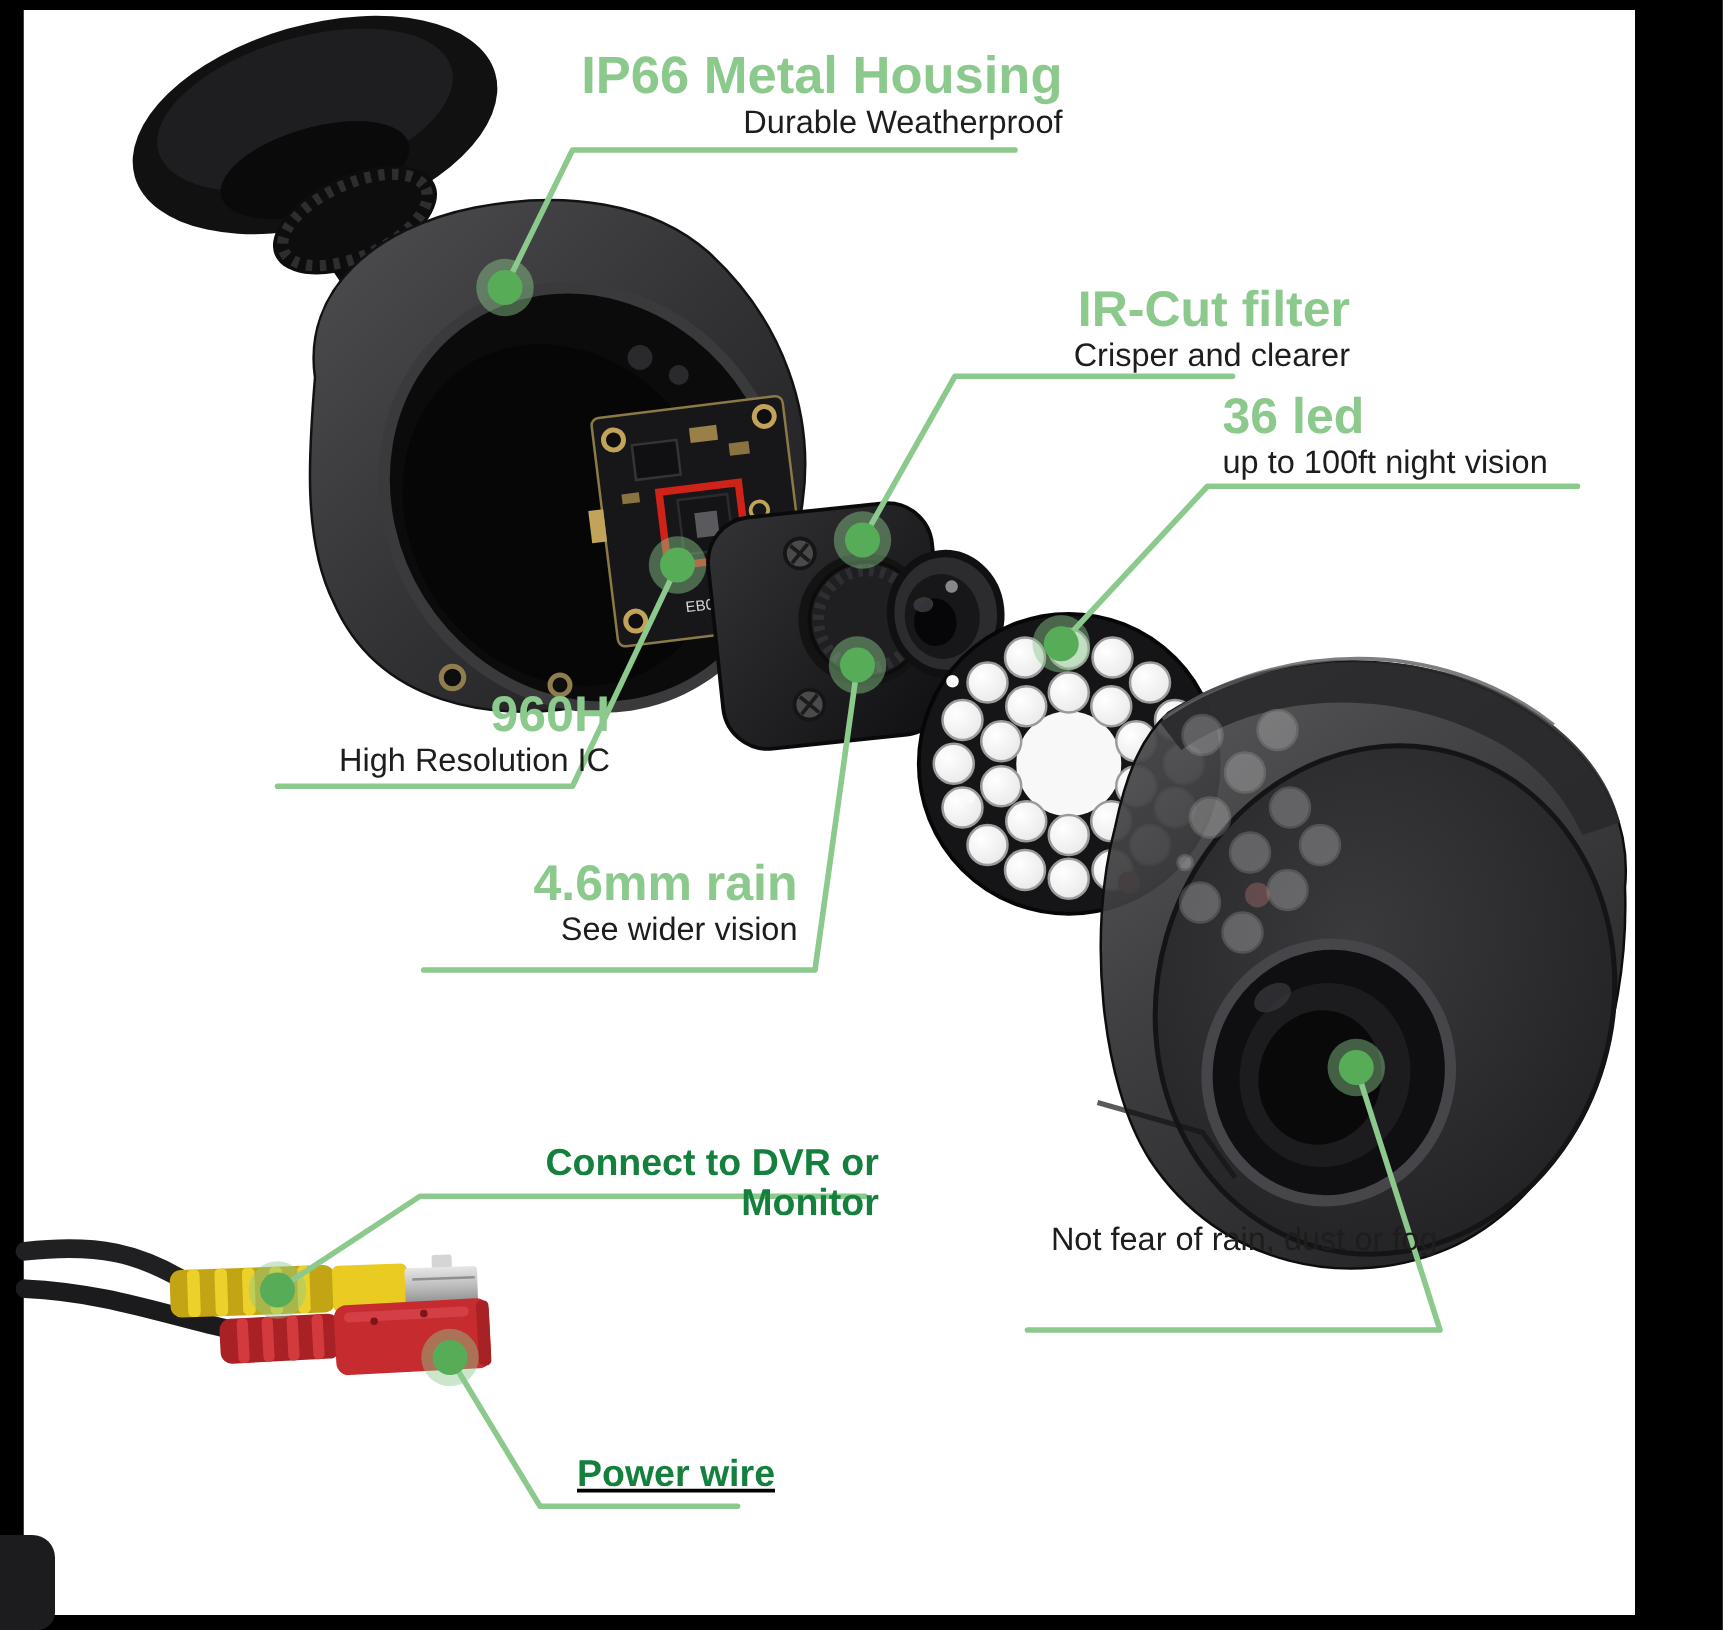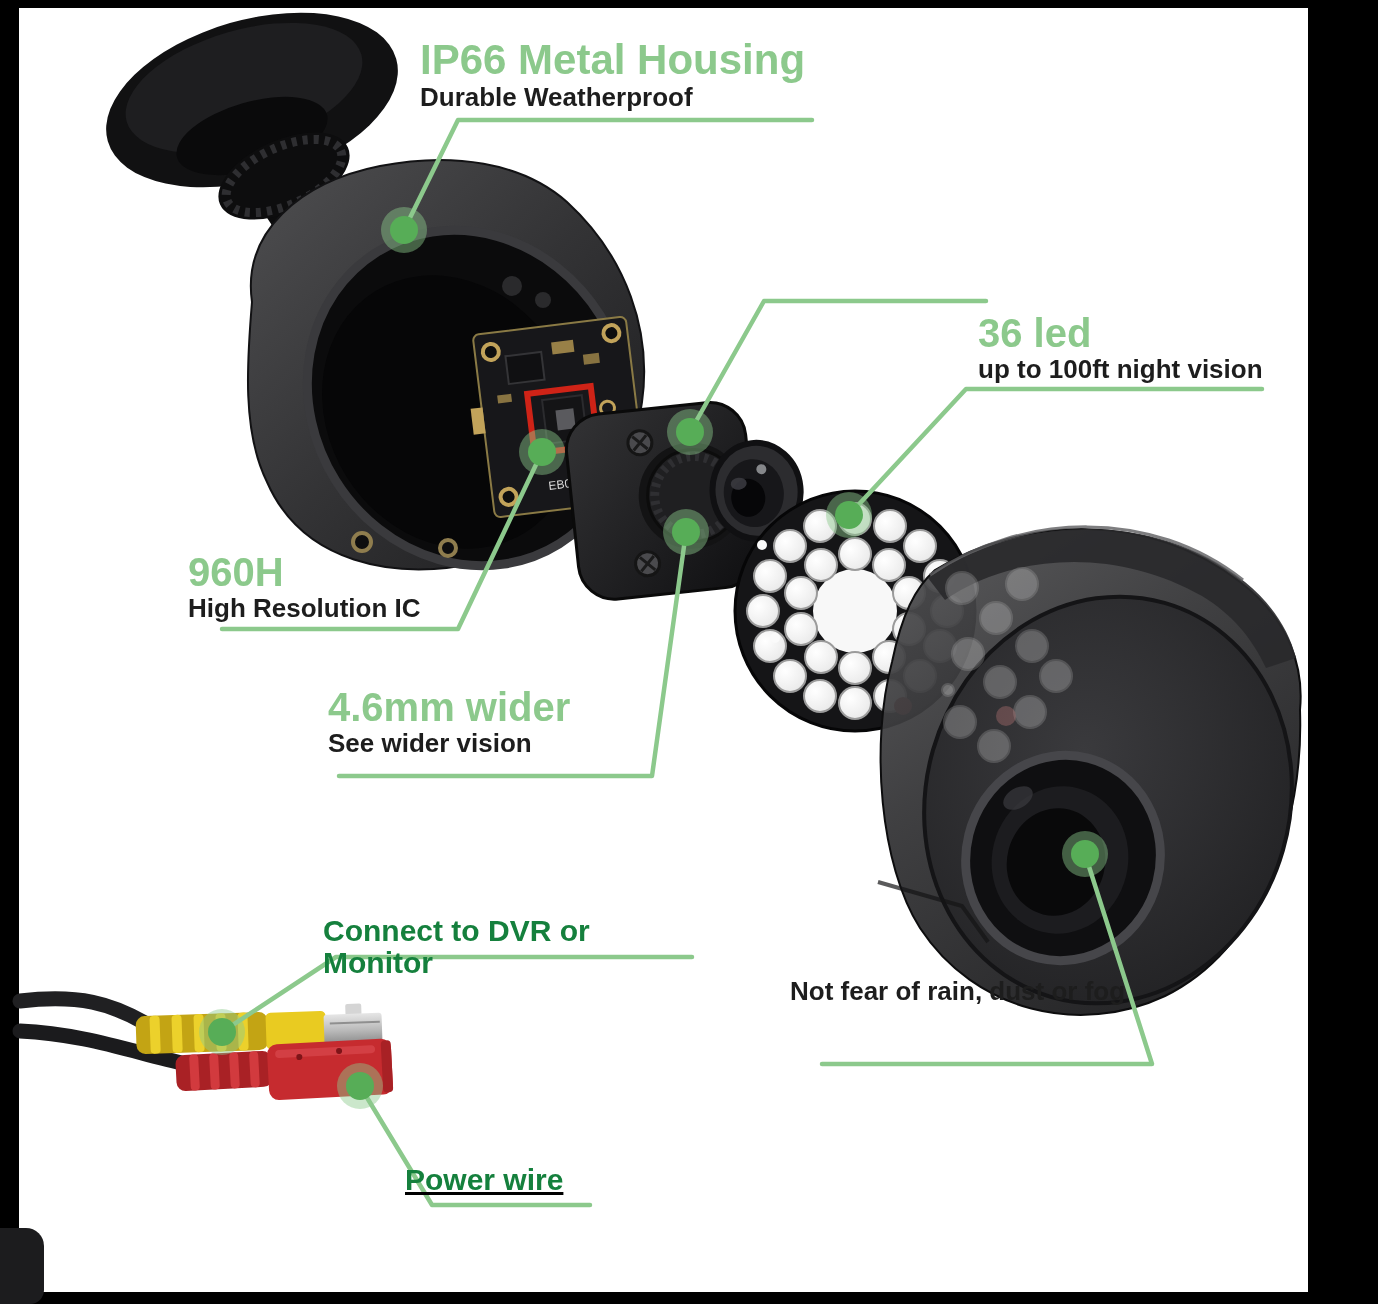--- a/index.html
+++ b/index.html
@@ -1,26 +1,26 @@
 <!DOCTYPE html>
 <html><head>
 <meta charset="utf-8">
 <style>
   html,body{margin:0;padding:0;background:#000;}
   .stage{position:relative;width:1378px;height:1304px;background:#000;overflow:hidden;
          font-family:"Liberation Sans",sans-serif;}
   .paper{position:absolute;left:19px;top:8px;width:1289px;height:1284px;background:#ffffff;}
   .art{position:absolute;left:0;top:0;width:1378px;height:1304px;}
   .labels{position:absolute;left:0;top:0;width:1378px;height:1304px;pointer-events:none;}
-  .callout{position:absolute;text-align:left;line-height:1.05;}
+  .callout{position:absolute;text-align:right;line-height:1.05;}
   .callout.align-left{text-align:left;}
   .c-title{font-weight:bold;font-size:40px;color:#8cc98c;letter-spacing:0px;}
   .c-title.big{font-size:42px;}
   .c-title.dark{color:#15803d;font-size:30px;}
-  .c-sub{font-weight:bold;font-size:26px;color:#1d1d1d;margin-top:2px;}
+  .c-sub{font-weight:normal;font-size:26px;color:#1d1d1d;margin-top:2px;}
   .corner-tab{position:absolute;left:0;top:1228px;width:44px;height:76px;background:#1c1c1e;
               border-radius:0 18px 14px 0;}
 </style>
 </head>
 <body>
 
 <div class="stage">
   <div class="paper"></div>
 
   <svg class="art" viewBox="0 0 1378 1304">
@@ -257,30 +257,34 @@
           <circle cx="360" cy="1086" r="14" fill="#57ad57"></circle>
         </g>
     </g>
   </svg>
 
   <div class="labels">
     <div class="callout" style="left:420px;top:38px;width:430px;">
       <div class="c-title big">IP66 Metal Housing</div>
       <div class="c-sub">Durable Weatherproof</div>
     </div>
+    <div class="callout" style="left:680px;top:227px;width:400px;">
+      <div class="c-title">IR-Cut filter</div>
+      <div class="c-sub">Crisper and clearer</div>
+    </div>
     <div class="callout align-left" style="left:978px;top:312px;width:300px;">
       <div class="c-title">36 led</div>
       <div class="c-sub">up to 100ft night vision</div>
     </div>
     <div class="callout" style="left:188px;top:551px;width:300px;">
       <div class="c-title">960H</div>
       <div class="c-sub">High Resolution IC</div>
     </div>
     <div class="callout" style="left:328px;top:686px;width:310px;">
-      <div class="c-title">4.6mm wider</div>
+      <div class="c-title">4.6mm rain</div>
       <div class="c-sub">See wider vision</div>
     </div>
     <div class="callout" style="left:323px;top:915px;width:380px;">
       <div class="c-title dark">Connect to DVR or Monitor</div>
     </div>
     <div class="callout" style="left:790px;top:976px;width:360px;">
       <div class="c-sub">Not fear of rain, dust or fog</div>
     </div>
     <div class="callout" style="left:405px;top:1164px;width:215px;text-decoration:underline;">
       <div class="c-title dark">Power wire</div>

